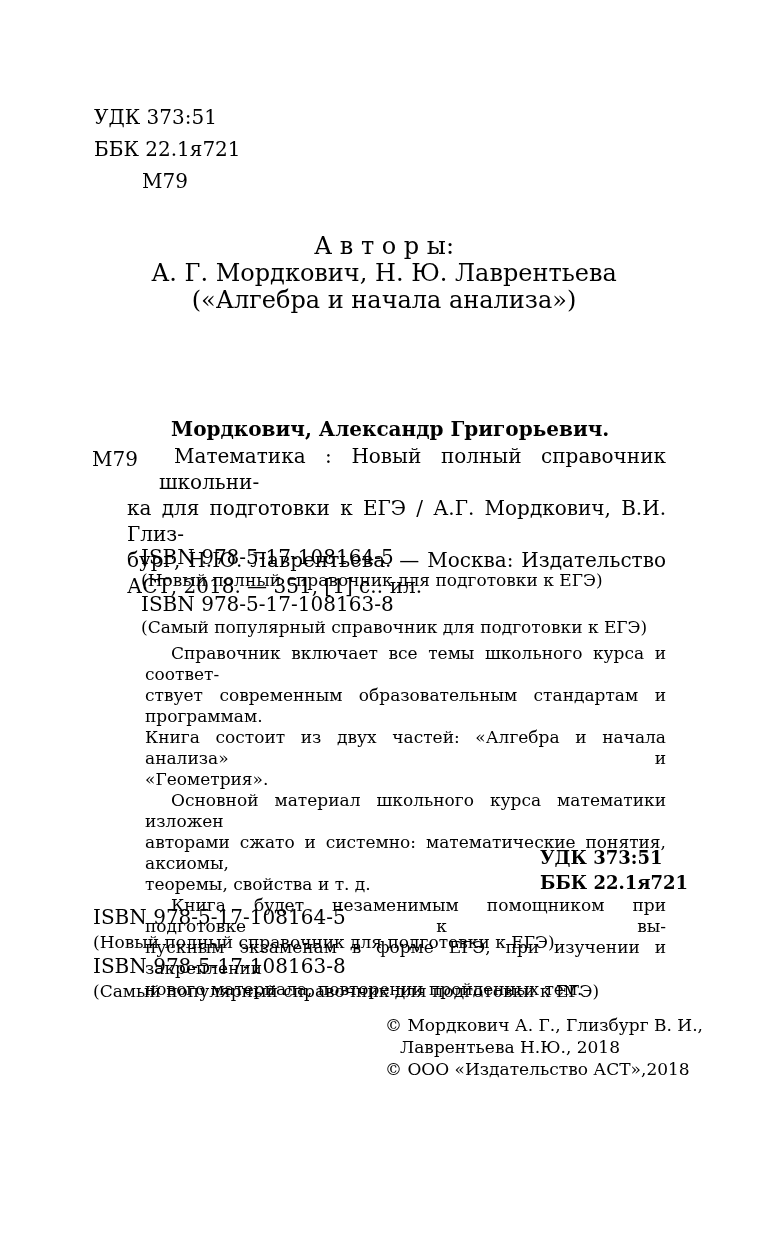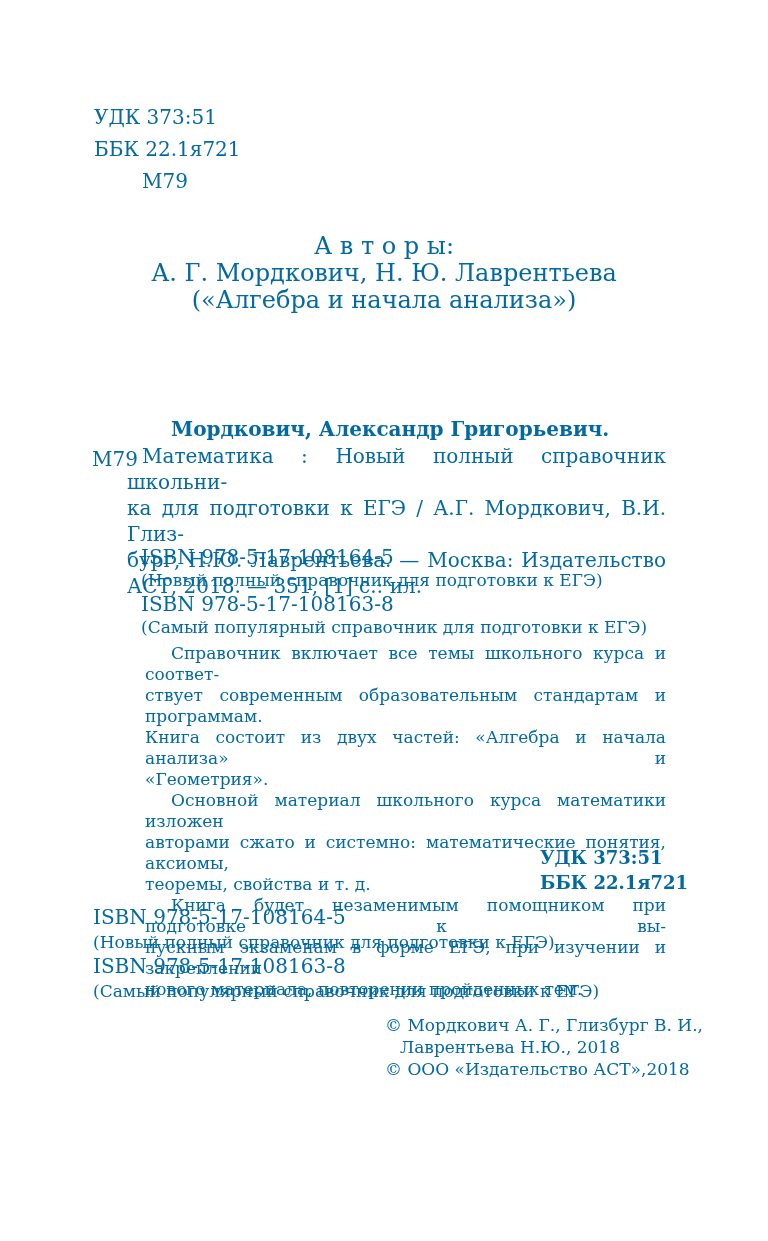--- a/index.html
+++ b/index.html
@@ -1,36 +1,36 @@
 <!DOCTYPE html>
 <html><head>
 <meta charset="utf-8">
 <style>
   html,body { margin:0; padding:0; background:#ffffff; }
   .page {
     position:relative; width:768px; height:1241px; background:#ffffff;
-    color:#0369a1; font-family:"DejaVu Serif","Liberation Serif",serif;
+    color:#000000; font-family:"DejaVu Serif","Liberation Serif",serif;
     overflow:hidden;
   }
   section { position:absolute; }
 
   
   .top-codes { left:94px; top:101px; font-size:20px; line-height:32px; }
   .m79-top { margin-left:48px; }
 
   
   .authors { left:94px; top:233px; width:580px; text-align:center;
              font-size:24px; line-height:27px; }
 
   
   .m79-cat { position:absolute; left:92px; top:446px; font-size:20px; line-height:26px; }
   .cat-author { position:absolute; left:127px; top:416px; font-size:20px; font-weight:bold; line-height:26px;margin-left:44px; }
   .cat-lines { left:127px; top:443px; width:539px; font-size:20px; line-height:26px; }
   .cl { text-align:justify; text-align-last:justify; }
-  .cl.first { text-indent:15px; }
+  .cl.first { text-indent:15px;margin-left:32px; }
   .cl.last { text-align:left; text-align-last:left; }
 
   
   .isbn-mid { left:141px; top:545px; }
   .isbn-big { font-size:20px; line-height:24px; }
   .isbn-small { font-size:17px; line-height:23px; }
 
   
   .annot { left:121px; top:643px; width:545px; font-size:17px; line-height:21px; }
   .al { text-align:left;margin-left:24px; }

